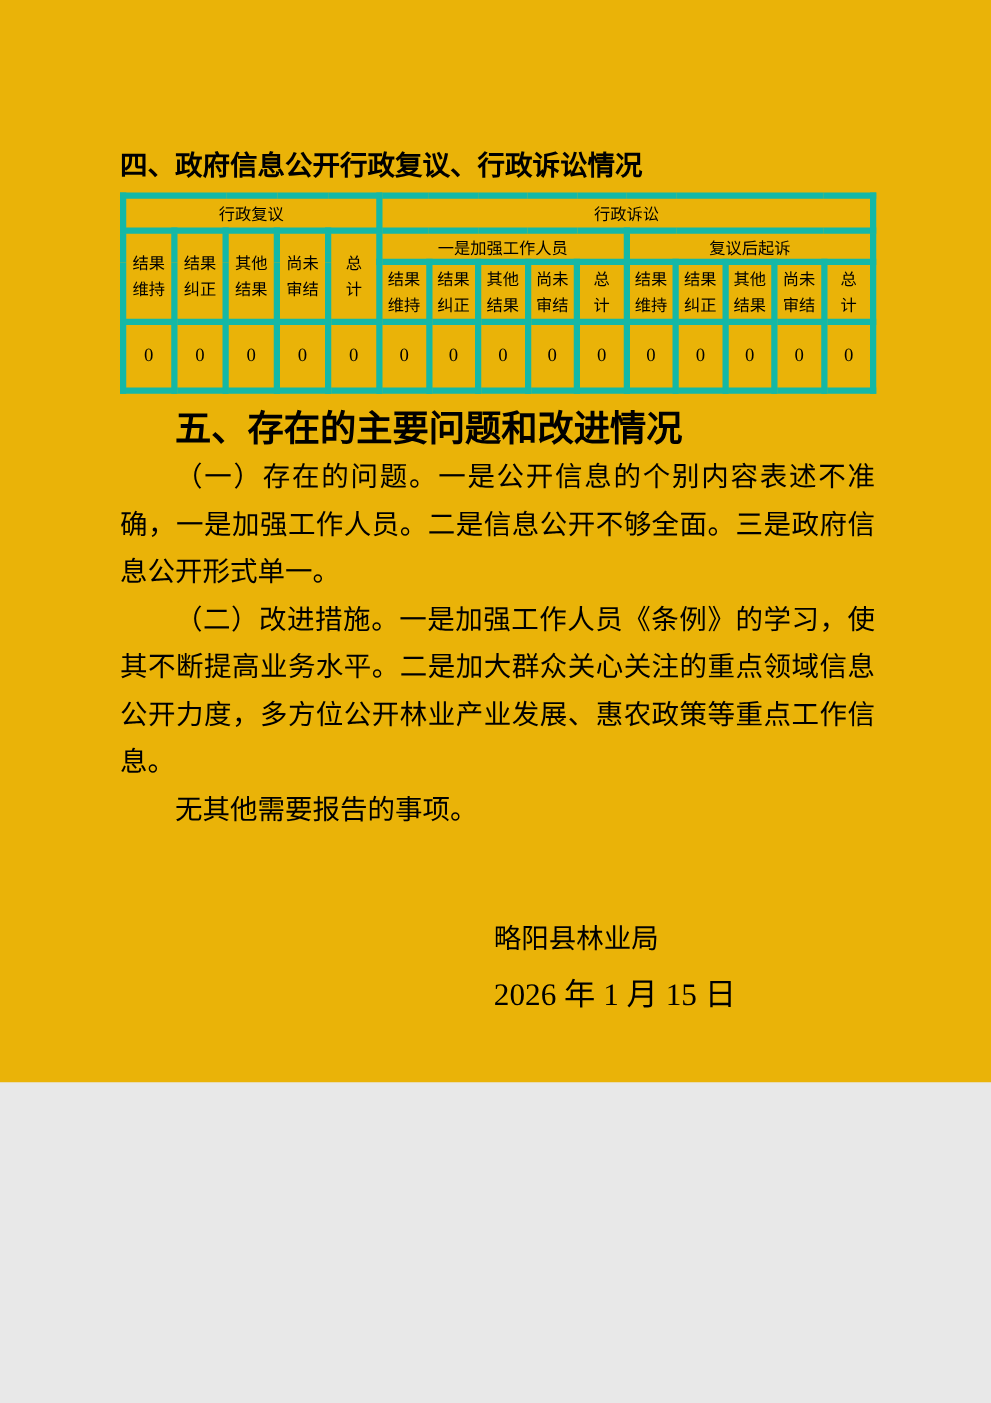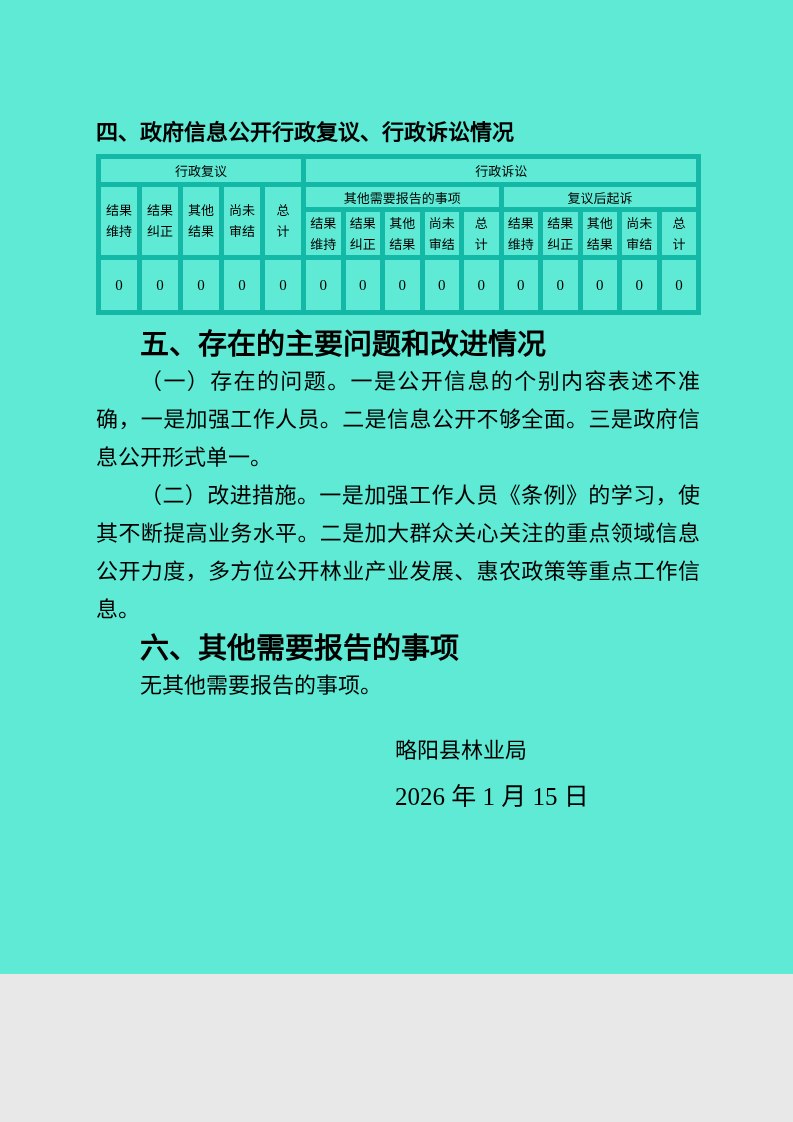--- a/index.html
+++ b/index.html
@@ -1,21 +1,21 @@
 <!DOCTYPE html>
 <html lang="zh-CN"><head>
 <meta charset="utf-8">
 <style>
   html, body { margin: 0; padding: 0; background: #e8e8e8; }
   .page {
     position: relative;
     width: 793px;
-    height: 974px;
+    height: 866px;
     margin: 0 auto;
-    background: #5eead4;
+    background: #eab308;
     color: #000;
     font-family: "Liberation Serif", "DejaVu Serif", serif;
     overflow: hidden;
   }
   .content {
     position: absolute;
     left: 96px;
     top: 0;
     width: 604px;
     padding-top: 114px;
@@ -130,21 +130,21 @@
         <tr class="r1">
           <td class="grp sec-end" colspan="5">行政复议</td>
           <td class="grp" colspan="10">行政诉讼</td>
         </tr>
         <tr class="r2">
           <td class="subhead rowspan2" rowspan="2">结果<br>维持</td>
           <td class="subhead rowspan2" rowspan="2">结果<br>纠正</td>
           <td class="subhead rowspan2" rowspan="2">其他<br>结果</td>
           <td class="subhead rowspan2" rowspan="2">尚未<br>审结</td>
           <td class="subhead rowspan2 sec-end" rowspan="2">总<br>计</td>
-          <td class="grp" colspan="5">其他需要报告的事项</td>
+          <td class="grp" colspan="5">一是加强工作人员</td>
           <td class="grp" colspan="5">复议后起诉</td>
         </tr>
         <tr class="r3">
           <td class="subhead">结果<br>维持</td>
           <td class="subhead">结果<br>纠正</td>
           <td class="subhead">其他<br>结果</td>
           <td class="subhead">尚未<br>审结</td>
           <td class="subhead">总<br>计</td>
           <td class="subhead">结果<br>维持</td>
           <td class="subhead">结果<br>纠正</td>
@@ -169,21 +169,20 @@
           <td class="val">0</td>
           <td class="val">0</td>
         </tr>
       </tbody>
     </table>
 
     <h2 class="doc-h2">五、存在的主要问题和改进情况</h2>
     <p class="body">（一）存在的问题。一是公开信息的个别内容表述不准确，一是加强工作人员。二是信息公开不够全面。三是政府信息公开形式单一。</p>
     <p class="body">（二）改进措施。一是加强工作人员《条例》的学习，使其不断提高业务水平。二是加大群众关心关注的重点领域信息公开力度，多方位公开林业产业发展、惠农政策等重点工作信息。</p>
 
-    <h2 class="doc-h2 tight">六、其他需要报告的事项</h2>
     <p class="body">无其他需要报告的事项。</p>
 
   </div>
 
   <div class="signature">
     <div class="org">略阳县林业局</div>
     <div class="date">2026 年 1 月 15 日</div>
   </div>
 
   <div class="footer">－ 4 －</div>

